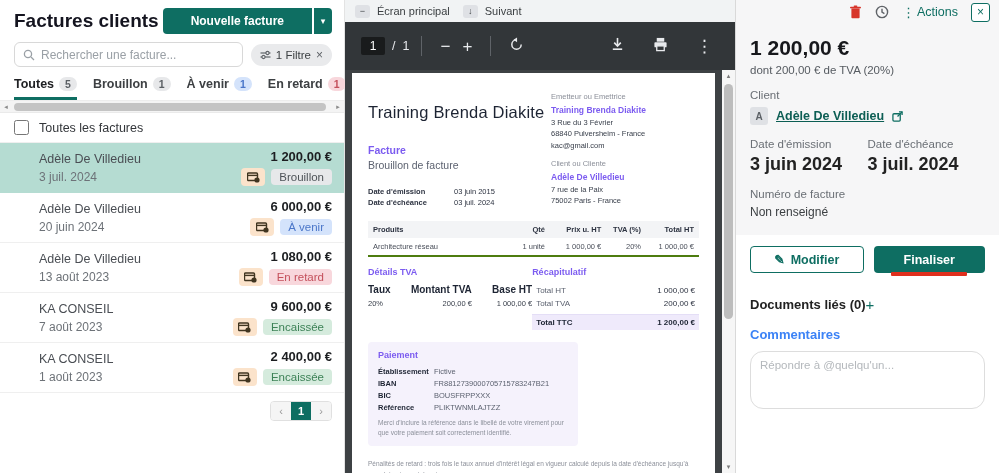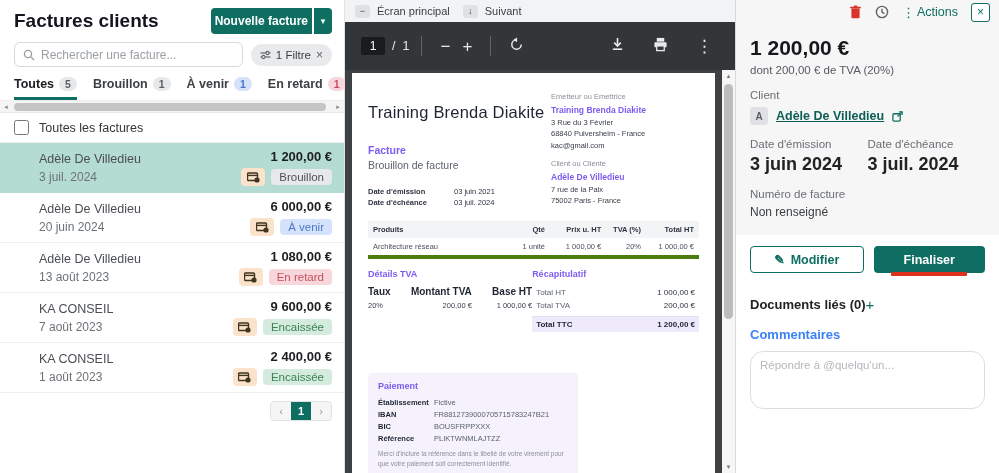--- a/index.html
+++ b/index.html
@@ -5,21 +5,21 @@
   * { margin:0; padding:0; box-sizing:border-box; }
   html,body { width:999px; height:473px; overflow:hidden; background:#fff;
               font-family:"Liberation Sans", sans-serif; color:#222; }
   .app { display:flex; width:999px; height:473px; }
 
   
   .left-panel { width:345px; min-width:345px; border-right:1px solid #e3e3e3; display:flex; flex-direction:column; background:#fff; }
   .lp-header { display:flex; align-items:center; justify-content:space-between; padding:8px 12px 6px 14px; }
   .lp-title { font-size:19px; font-weight:bold; color:#14141f; }
   .split-btn { display:flex; gap:2px; }
-  .btn-new { background:#0e6e62; color:#fff; font-size:12px; font-weight:bold; border:none; padding:6px 4px; border-radius:4px 0 0 4px; cursor:pointer; }
+  .btn-new { background:#0e6e62; color:#fff; font-size:12px; font-weight:bold; border:none; padding:6px 28px; border-radius:4px 0 0 4px; cursor:pointer; }
   .btn-new-caret { background:#0e6e62; color:#fff; font-size:9px; border:none; width:18px; border-radius:0 4px 4px 0; cursor:pointer; }
   .lp-search-row { display:flex; align-items:center; gap:8px; padding:2px 12px 6px 14px; }
   .search-box { flex:1; display:flex; align-items:center; gap:6px; border:1px solid #d8d8d8; border-radius:6px; height:25px; padding:0 8px; }
   .search-box input { border:none; outline:none; flex:1; font-size:12px; color:#333; font-family:inherit; }
   .search-box input::placeholder { color:#9aa0a6; }
   .filter-chip { display:flex; align-items:center; gap:5px; background:#e9eaec; border-radius:12px; padding:4px 9px; font-size:11.5px; color:#3c4043; cursor:pointer; white-space:nowrap; }
   .filter-chip .chip-close { font-size:12px; color:#5f6368; }
   .lp-tabs { display:flex; gap:16px; padding:4px 14px 0 14px; border-bottom:1px solid #ededed; }
   .tab { display:flex; align-items:flex-end; gap:5px; font-size:12.5px; font-weight:bold; color:#3d4043; padding-bottom:6px; cursor:pointer; border-bottom:3px solid transparent; white-space:nowrap; }
   .tab.active { border-bottom-color:#0e6e62; color:#202124; }
@@ -79,31 +79,31 @@
   .doc-subtitle { font-size:10.5px; color:#5c6270; margin-top:3px; }
   .doc-dates { margin-top:16px; font-size:7.5px; color:#2c3240; }
   .doc-dates .dt-row { display:flex; gap:26px; margin-top:2px; }
   .doc-dates .dt-label { font-weight:bold; width:60px; }
   .doc-addr { width:148px; font-size:7.5px; color:#3a404c; line-height:1.5; }
   .addr-cap { color:#8b8f99; margin-top:2px; }
   .addr-name { color:#7c5cf0; font-weight:bold; font-size:8.5px; margin-top:2px; }
   .prod-table { width:100%; border-collapse:collapse; margin-top:14px; font-size:7.5px; }
   .prod-table th { background:#f3f4f6; font-weight:bold; color:#2c3240; text-align:right; padding:4px 5px; }
   .prod-table th:first-child, .prod-table td:first-child { text-align:left; }
-  .prod-table td { color:#4a4f5a; padding:4px 5px; text-align:right; border-bottom:4px solid #4d7c0f; }
+  .prod-table td { color:#4a4f5a; padding:4px 5px; text-align:right; border-bottom:2px solid #4d7c0f; }
   .doc-mid { display:flex; justify-content:space-between; margin-top:10px; }
   .vat-block { width:52%; }
   .blk-title { font-size:9px; font-weight:bold; color:#7c5cf0; margin-bottom:7px; }
   .vat-grid { display:flex; justify-content:space-between; font-size:7.5px; color:#3a404c; }
   .vat-grid .col b { display:block; margin-bottom:4px; font-size:10px; color:#1d2433; }
   .recap-block { width:175px; }
   .recap-row { display:flex; justify-content:space-between; font-size:8px; color:#5c6270; padding:2px 4px; }
   .recap-row .val { color:#2c3240; }
   .recap-ttc { background:#efeafb; font-weight:bold; color:#1d2433; margin-top:4px; padding:3px 4px; border-top:1px solid #e4def6; }
-  .pay-box { width:210px; background:#f5f2fc; border-radius:4px; padding:8px 10px; margin-top:41px; }
+  .pay-box { width:210px; background:#f5f2fc; border-radius:4px; padding:8px 10px; margin-top:12px; }
   .pay-row { display:flex; font-size:7.5px; margin-top:3px;align-items:flex-end; }
   .pay-row .pl { font-weight:bold; width:56px; color:#1d2433; }
   .pay-row .pv { color:#5c6270; }
   .pay-note { font-size:6.5px; color:#8b8f99; margin-top:6px; line-height:1.5; }
   .doc-footer { margin-top:12px; font-size:6.5px; color:#8b8f99; line-height:1.7; }
 
   
   .right-panel { flex:1; border-left:1px solid #d9d9d9; display:flex; flex-direction:column; background:#fff; }
   .rp-topbar { height:24px; background:#f6f6f7; display:flex; align-items:center; justify-content:flex-end; gap:13px; padding:0 9px; }
   .icon-btn { background:none; border:none; cursor:pointer; display:flex; align-items:center; padding:0; }
@@ -354,21 +354,21 @@
     <div class="pdf-viewer">
       <div class="pdf-page">
         <div class="doc-top">
           <div>
             <div class="doc-company">Training Brenda Diakite</div>
             <div class="doc-facture">Facture</div>
             <div class="doc-subtitle">Brouillon de facture</div>
             <div class="doc-dates">
               <div class="dt-row">
                   <span class="dt-label">Date d'émission</span>
-                  <span>03 juin 2021</span>
+                  <span>03 juin 2015</span>
                 </div>
               <div class="dt-row">
                   <span class="dt-label">Date d'échéance</span>
                   <span>03 juil. 2024</span>
                 </div>
             </div>
           </div>
           <div class="doc-addr">
             <div class="addr-cap">Emetteur ou Emettrice</div>
             <div class="addr-name">Training Brenda Diakite</div>

